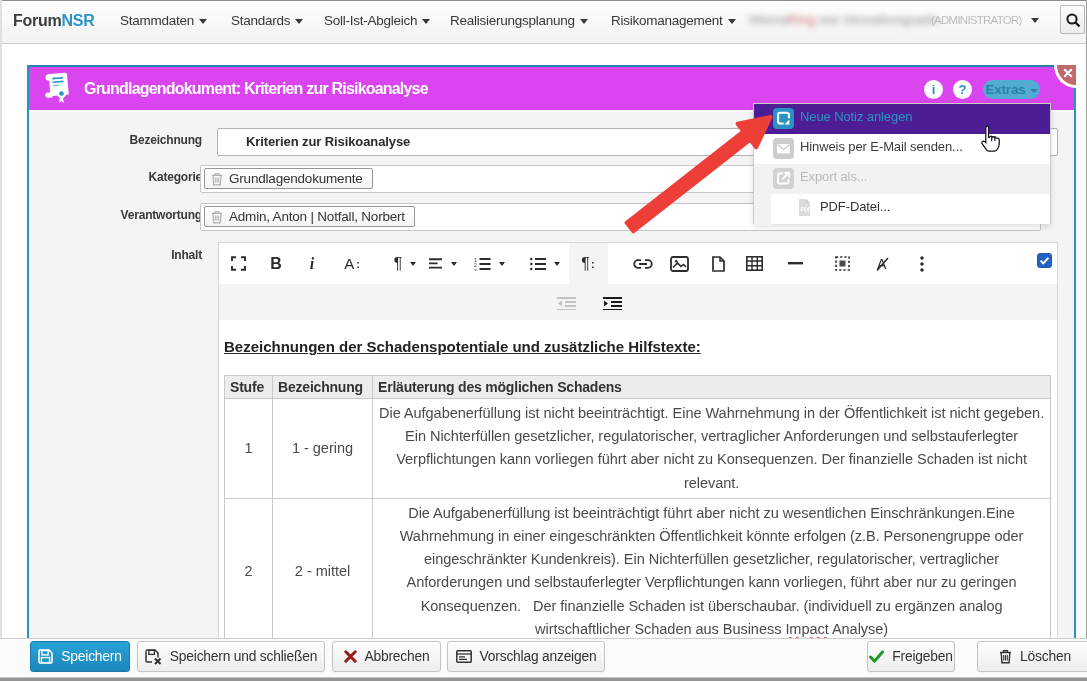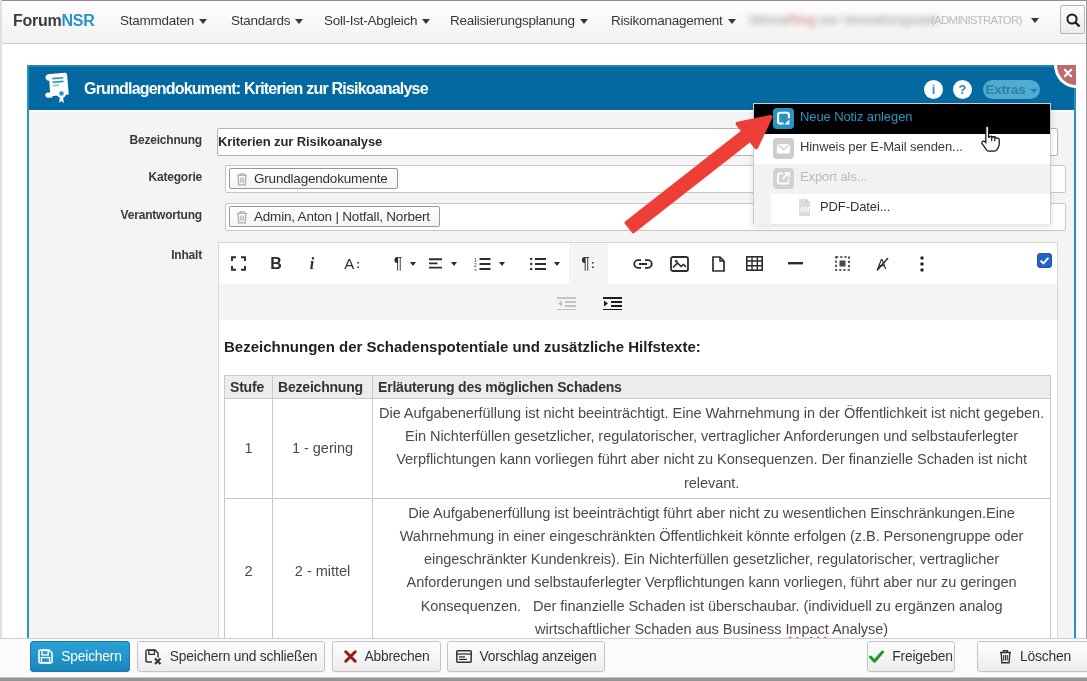--- a/index.html
+++ b/index.html
@@ -22,49 +22,49 @@
 #useradm .caret { border-top-color:#383838; margin-left:9px; }
 #blur1 { position:absolute; top:12px; left:749px; width:188px; font-size:13.5px; color:#8d8d8d; filter:blur(3.2px); white-space:nowrap; overflow:hidden; }
 #blur1 .red { color:#c66; }
 #searchbtn { position:absolute; left:1060px; top:5px; width:25px; height:29px;
   background:linear-gradient(#fdfdfd,#ececec); border:1px solid #b7b7b7; border-radius:2px; }
 #searchbtn svg { position:absolute; left:4px; top:6px; }
 
 
 #modal { position:absolute; left:27px; top:65px; width:1049px; height:616px;
   border-left:2px solid #2a92bf; border-right:2px solid #2a92bf; background:#f4f4f4; }
-#mhead { position:absolute; left:0; top:0; width:1045px; height:45px; background:#0369a1; border-top:2px solid #2381ab; }
+#mhead { position:absolute; left:0; top:0; width:1045px; height:45px; background:#d946ef; border-top:2px solid #2381ab; }
 #mtitle { position:absolute; left:55px; top:13px; font-size:16px; font-weight:bold; color:#fff; letter-spacing:-0.8px; }
 #mico { position:absolute; left:14px; top:5px; }
 .hcirc { position:absolute; top:13px; width:19px; height:19px; border-radius:50%; background:#fff; color:#2a8fc0;
   font-size:13px; font-weight:bold; text-align:center; line-height:19px; }
 #extras { position:absolute; left:954px; top:13px; width:57px; height:19px; border-radius:10px; background:#51abd2;
   color:#2f7fa6; font-size:13.5px; font-weight:bold; text-align:center; line-height:19px; letter-spacing:-0.2px;}
 #extras .caret { border-top-color:#2f7fa6; margin-left:4px; border-left-width:4px; border-right-width:4px; border-top-width:4.5px; vertical-align:1px;}
 #closebtn { position:absolute; left:1054px; top:65px; width:22px; height:23px; background:#c06a6c;
   border-left:3px solid #fff; border-bottom:3px solid #fff; border-bottom-left-radius:100% 100%; }
 #closebtn svg { position:absolute; right:3px; top:3px; }
 
 
 .flabel { position:absolute; left:27px; width:175px; text-align:right; font-size:12px; font-weight:bold; color:#3a3a3a; letter-spacing:-0.2px;}
 #inp1 { position:absolute; left:217px; top:128px; width:841px; height:28px; background:#fff; border:1px solid #b3b3b3;
-  border-radius:2px; font-size:13px; font-weight:bold; color:#2b2b2b; line-height:26px; padding-left:0; letter-spacing:-0.1px;}
-.fbox { position:absolute; left:225px; width:841px; height:28px; background:#fff; border:1px solid #c6c6c6; border-radius:2px; }
+  border-radius:2px; font-size:13px; font-weight:bold; color:#2b2b2b; line-height:26px; padding-left:28px; letter-spacing:-0.1px;}
+.fbox { position:absolute; left:200px; width:841px; height:28px; background:#fff; border:1px solid #c6c6c6; border-radius:2px; }
 .tag { position:absolute; left:3px; top:2px; height:21px; border:1px solid #979797; border-radius:2px; background:linear-gradient(#fff,#f4f4f4);
   font-size:13.5px; color:#333; line-height:19px; padding:0 9px 0 24px; letter-spacing:-0.2px; white-space:nowrap;}
 .tag svg { position:absolute; left:6px; top:3px; }
 
 
 #editor { position:absolute; left:218px; top:242px; width:840px; height:396px; background:#fff; border:1px solid #d7d7d7; border-bottom:none;}
 #tb1 { position:absolute; left:0; top:0; width:838px; height:41px; background:#fff; }
 #tb1 .active { position:absolute; left:350px; top:0; width:39px; height:41px; background:#f4f4f4; }
 #tb2 { position:absolute; left:0; top:41px; width:838px; height:36px; background:#f4f4f4; }
 .ticon { position:absolute; top:0; height:41px; display:flex; align-items:center; justify-content:center; color:#2c2c2c; }
 #content { position:absolute; left:0; top:77px; width:838px; background:#fff; }
-#chead { position:absolute; left:5px; top:18px; font-size:15px; font-weight:bold; color:#222; letter-spacing:0;}
+#chead { position:absolute; left:5px; top:18px; font-size:15px; font-weight:bold; color:#222; letter-spacing:0;text-decoration:underline;}
 #ctable { position:absolute; left:5px; top:55px; border-collapse:collapse; table-layout:fixed;padding-left:28px; }
 #ctable th, #ctable td { border:1px solid #c9c9c9; vertical-align:middle; text-align:left; }
 #ctable th { background:#ececec; font-size:14px; font-weight:bold; color:#333; padding:3px 5px; letter-spacing:-0.2px;}
 #ctable td { font-size:14.55px; color:#4a4a4a; padding:5px 6px; line-height:23.2px; letter-spacing:-0.05px;text-align:center;}
 #ctable td.big { padding:3px 6px 3px; white-space:nowrap; }
 .wavy { text-decoration:underline; text-decoration-style:wavy; text-decoration-color:#e33; text-decoration-thickness:1px; text-underline-offset:2px; }
 
 
 #dropdown { position:absolute; left:753px; top:103px; width:298px; height:121px; background:#fff;
   border:1px solid #cccccc; box-shadow:0 3px 6px rgba(0,0,0,.12); }
@@ -273,21 +273,21 @@
             <td>2</td>
             <td>2 - mittel</td>
             <td class="big">Die Aufgabenerfüllung ist beeinträchtigt führt aber nicht zu wesentlichen Einschränkungen.Eine<br>Wahrnehmung in einer eingeschränkten Öffentlichkeit könnte erfolgen (z.B. Personengruppe oder<br>eingeschränkter Kundenkreis). Ein Nichterfüllen gesetzlicher, regulatorischer, vertraglicher<br>Anforderungen und selbstauferlegter Verpflichtungen kann vorliegen, führt aber nur zu geringen<br>Konsequenzen.&nbsp;&nbsp; Der finanzielle Schaden ist überschaubar. (individuell zu ergänzen analog<br>wirtschaftlicher Schaden aus Business <span class="wavy">Impact</span> Analyse)</td>
           </tr>
     </tbody>
       </table>
   </div>
 </div>
 
 <div id="dropdown">
-  <div class="drow" style="top:0; background:#000000;">
+  <div class="drow" style="top:0; background:#4c1d95;">
     <div class="dicon" style="background:#2a93c4;"><svg width="21" height="21" viewBox="0 0 21 21">
           <path d="M15.9 10.2V6.8c0-1.2-.9-2.1-2.1-2.1H7.2c-1.2 0-2.1.9-2.1 2.1v6.6c0 1.2.9 2.1 2.1 2.1h3.4" fill="none" stroke="#fff" stroke-width="2.1"></path>
           <path d="M11.4 16.4 L16.4 11.4 L16.4 16.4 Z" fill="#fff"></path>
         </svg></div>
     <div class="txt" style="color:#2b93c0;">Neue Notiz anlegen</div>
   </div>
   <div class="drow" style="top:30px; background:#fff;">
     <div class="dicon" style="background:#cdcdcd;"><svg width="21" height="21" viewBox="0 0 21 21">
           <rect x="4" y="6" width="13" height="9.5" rx="1" fill="#fff"></rect>
           <path d="M4.5 6.5 L10.5 11.5 L16.5 6.5" fill="none" stroke="#cdcdcd" stroke-width="1.4"></path>

